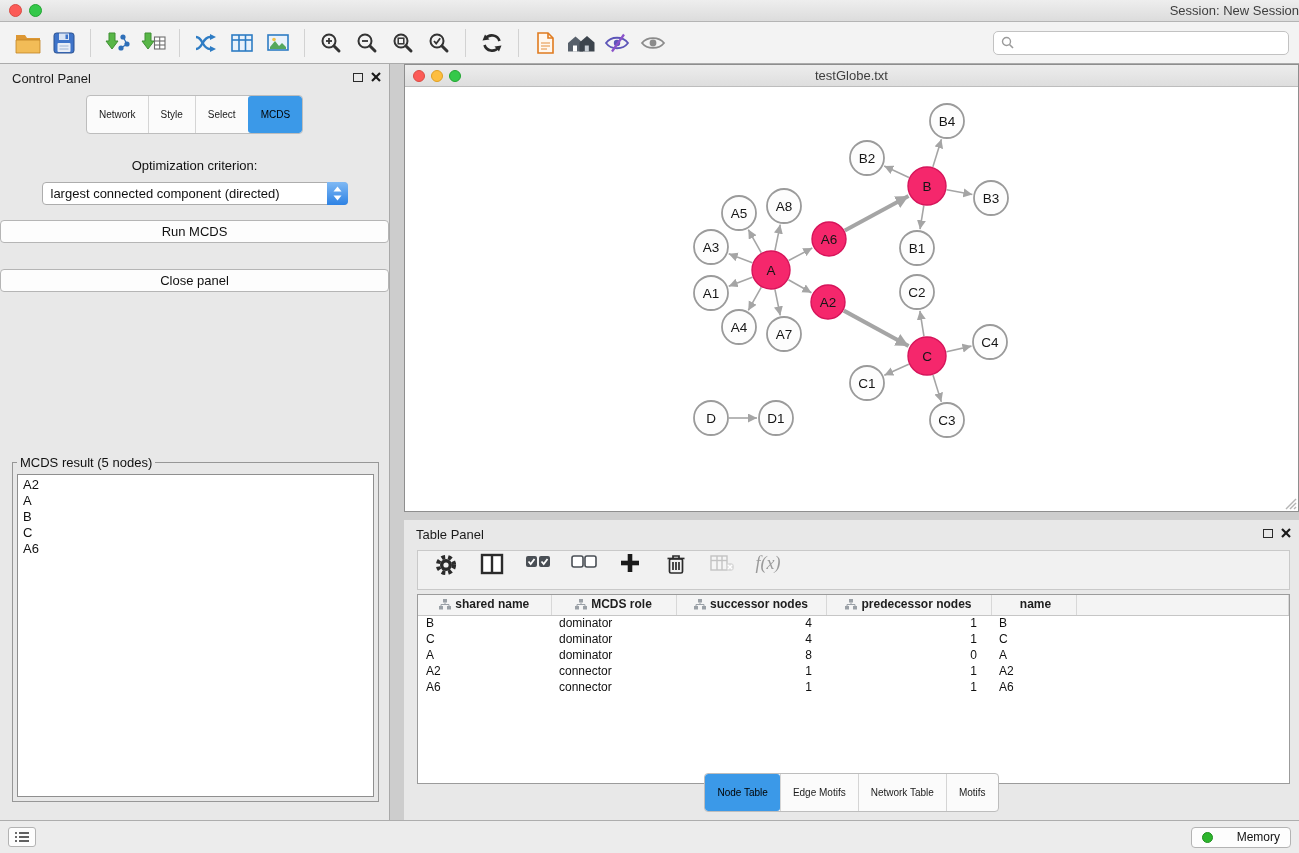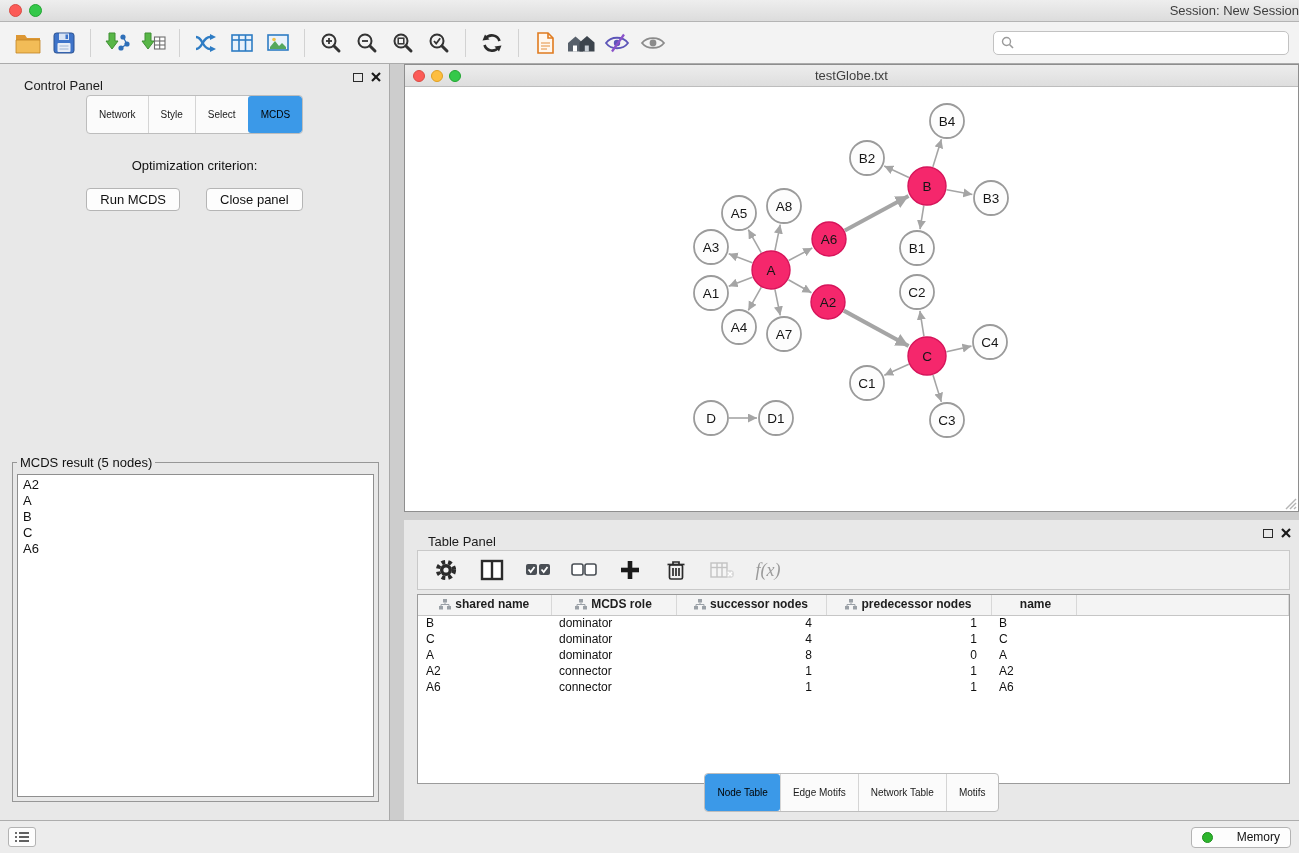--- a/index.html
+++ b/index.html
@@ -22,51 +22,51 @@
   .sep{width:1px;height:28px;background:#D2D2D2;margin:0 8px;flex:0 0 1px;}
   .searchbox{margin-left:auto;width:296px;height:24px;background:#FFFFFF;border:1px solid #C2C2C2;border-radius:5px;display:flex;align-items:center;padding:0 7px;gap:5px;}
   .searchbox input{border:none;outline:none;flex:1;font-size:13px;font-family:"Liberation Sans",sans-serif;background:transparent;}
 
   
   .workspace{position:absolute;top:64px;left:0;right:0;bottom:33px;background:#CDCDCD;}
 
   
   .control-panel{position:absolute;left:0;top:0;width:390px;height:100%;background:#E8E8E8;border-right:1px solid #A9A9A9;}
   .panel-header{position:relative;height:28px;}
-  .panel-header .panel-title{font-size:13px;color:#1B1B1B;position:absolute;left:24px;top:7px;margin-top:7px;}
+  .panel-header .panel-title{font-size:13px;color:#1B1B1B;position:absolute;left:12px;top:7px;}
   .panel-btns{position:absolute;right:8px;top:8px;display:flex;gap:8px;align-items:center;}
   .float-box{width:10px;height:9px;border:1.5px solid #2A2A2A;display:inline-block;background:transparent;}
   .seg{display:flex;border:1px solid #BDBDBD;border-radius:4px;background:#FBFBFB;overflow:hidden;}
   .seg .seg-item{font-size:10px;line-height:17px;padding:10px 12px;color:#1B1B1B;border-left:1px solid #D5D5D5;cursor:default;white-space:nowrap;}
   .seg .seg-item:first-child{border-left:none;}
   .seg .seg-item.selected{background:#3B99E8;color:#000000;border-radius:3px;border-left-color:transparent;}
   .cp-tabs{display:flex;justify-content:center;margin-top:3px;}
   .opt-label{text-align:center;font-size:13px;color:#111;margin-top:24px;}
   .combo{position:relative;width:306px;height:23px;margin:9px auto 0;background:#FFFFFF;border:1px solid #ADADAD;border-radius:4px;}
   .combo .combo-text{font-size:13px;line-height:21px;padding-left:8px;color:#111;white-space:nowrap;overflow:hidden;}
   .combo .combo-stepper{position:absolute;right:-1px;top:-1px;width:21px;height:23px;border-radius:0 4px 4px 0;background:linear-gradient(#7FB9F4,#2E82E4);display:flex;align-items:center;justify-content:center;}
-  .btn-row{display:flex;justify-content:center;gap:26px;margin-top:15px;}
+  .btn-row{display:flex;justify-content:center;gap:26px;margin-top:15px;flex-direction:column;}
   .mac-btn{font-family:"Liberation Sans",sans-serif;font-size:13px;line-height:17px;padding:2px 13px;background:#FDFDFD;border:1px solid #B5B5B5;border-radius:4px;color:#111;cursor:default;}
   .result-fieldset{position:absolute;left:12px;right:10px;top:391px;bottom:18px;border:1px solid #979797;padding:4px;}
   .result-fieldset legend{font-size:13px;color:#111;padding:0 3px;}
   .result-list{width:100%;height:100%;background:#FFFFFF;border:1px solid #8F8F8F;padding:2px 0 0 5px;overflow:hidden;}
   .result-item{font-size:13px;line-height:16px;color:#111;}
 
   
   .network-window{position:absolute;left:404px;top:0;width:895px;height:448px;background:#FFFFFF;border:1px solid #8E8E8E;}
   .net-titlebar{position:absolute;top:0;left:0;right:0;height:22px;background:linear-gradient(#EDEDED,#DEDEDE);border-bottom:1px solid #BDBDBD;}
   .net-titlebar .title{text-align:center;font-size:13px;line-height:21px;color:#3E3E3E;}
   .net-content{position:absolute;top:22px;left:0;right:0;bottom:0;background:#FFFFFF;overflow:hidden;}
   #graph-svg text{font-family:"Liberation Sans",sans-serif;font-size:13.5px;fill:#161616;}
   .grip{position:absolute;right:1px;bottom:1px;}
 
   
   .table-panel{position:absolute;left:404px;top:456px;width:895px;height:300px;background:#E8E8E8;}
   .table-toolbar{margin:2px 9px 0 13px;height:40px;border:1px solid #C9C9C9;background:#F1F1F1;display:flex;align-items:center;gap:10px;padding-left:10px;}
-  .ttbtn{width:36px;height:34px;display:flex;align-items:center;justify-content:center;background:transparent;border:none;}
+  .ttbtn{width:36px;height:34px;display:flex;justify-content:center;background:transparent;border:none;}
   .fx{font-family:"Liberation Serif",serif;font-style:italic;font-size:18px;color:#9A9A9A;}
   .table-wrap{position:absolute;left:13px;right:9px;top:74px;bottom:36px;background:#FFFFFF;border:1px solid #9B9B9B;overflow:hidden;}
   table.datatable{width:100%;border-collapse:collapse;table-layout:fixed;}
   table.datatable th{font-size:12px;font-weight:normal;color:#1E1E1E;background:#F4F4F4;border-right:1px solid #D8D8D8;border-bottom:1px solid #C6C6C6;height:20px;text-align:center;white-space:nowrap;overflow:hidden;}
   table.datatable th .hlabel{vertical-align:2px;margin-left:4px;font-weight:bold;}
   table.datatable td{font-size:12px;color:#111;height:16px;white-space:nowrap;overflow:hidden;}
   td.al-left{text-align:left;padding-left:8px;}
   td.al-right{text-align:right;padding-right:14px;}
   .table-tabs{position:absolute;left:0;right:0;bottom:8px;display:flex;justify-content:center;}
 
@@ -256,20 +256,29 @@
     </div>
     <div class="cp-tabs">
       <div class="seg">
         <span class="seg-item">Network</span>
         <span class="seg-item">Style</span>
         <span class="seg-item">Select</span>
         <span class="seg-item selected">MCDS</span>
       </div>
     </div>
     <div class="opt-label">Optimization criterion:</div>
+    <div class="combo">
+      <div class="combo-text">largest connected component (directed)</div>
+      <span class="combo-stepper">
+          <svg width="9" height="15" viewBox="0 0 9 15">
+            <polygon points="4.5,0.5 8.5,5.5 0.5,5.5" fill="#FFFFFF"></polygon>
+            <polygon points="4.5,14.5 8.5,9.5 0.5,9.5" fill="#FFFFFF"></polygon>
+          </svg>
+        </span>
+    </div>
     <div class="btn-row">
       <button class="mac-btn">Run MCDS</button>
       <button class="mac-btn">Close panel</button>
     </div>
     <fieldset class="result-fieldset">
       <legend>MCDS result (5 nodes)</legend>
       <div class="result-list" id="result-list">
           <div class="result-item">A2</div>
           <div class="result-item">A</div>
           <div class="result-item">B</div>

